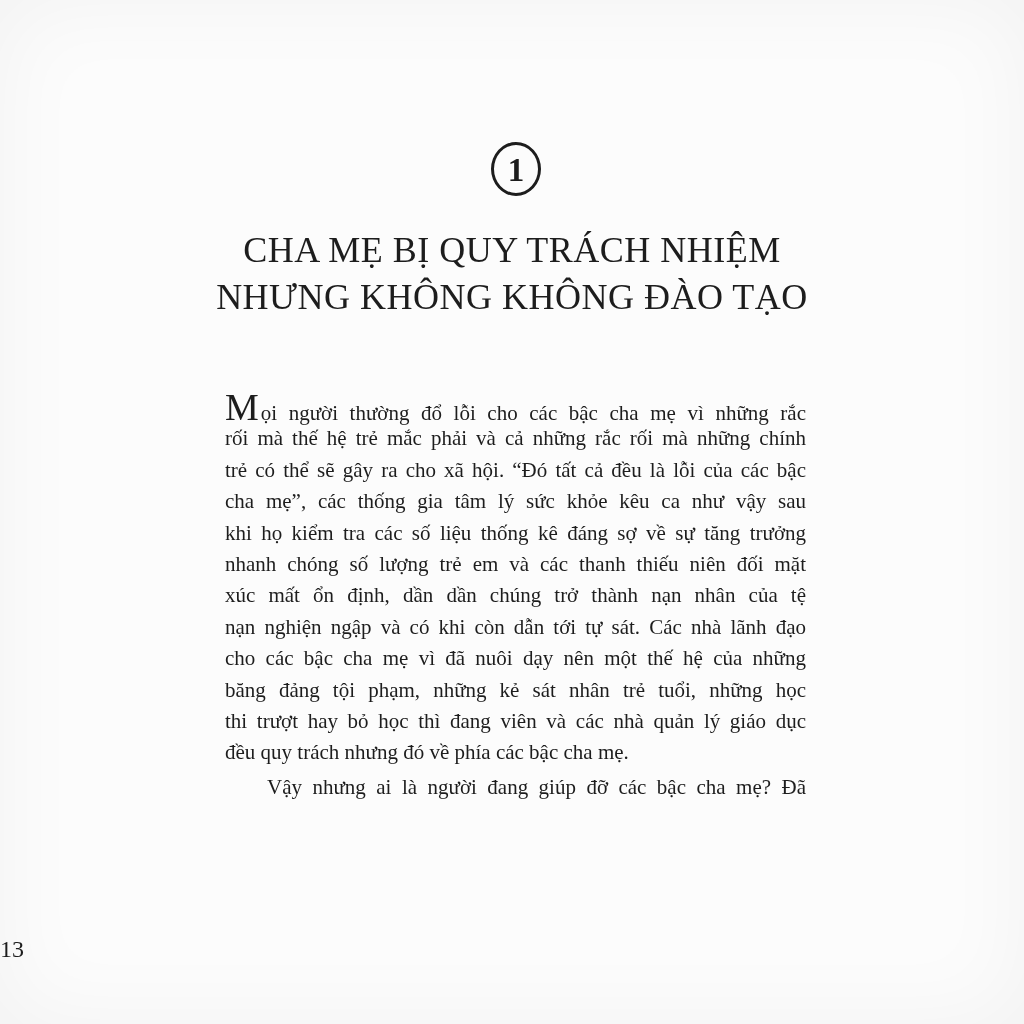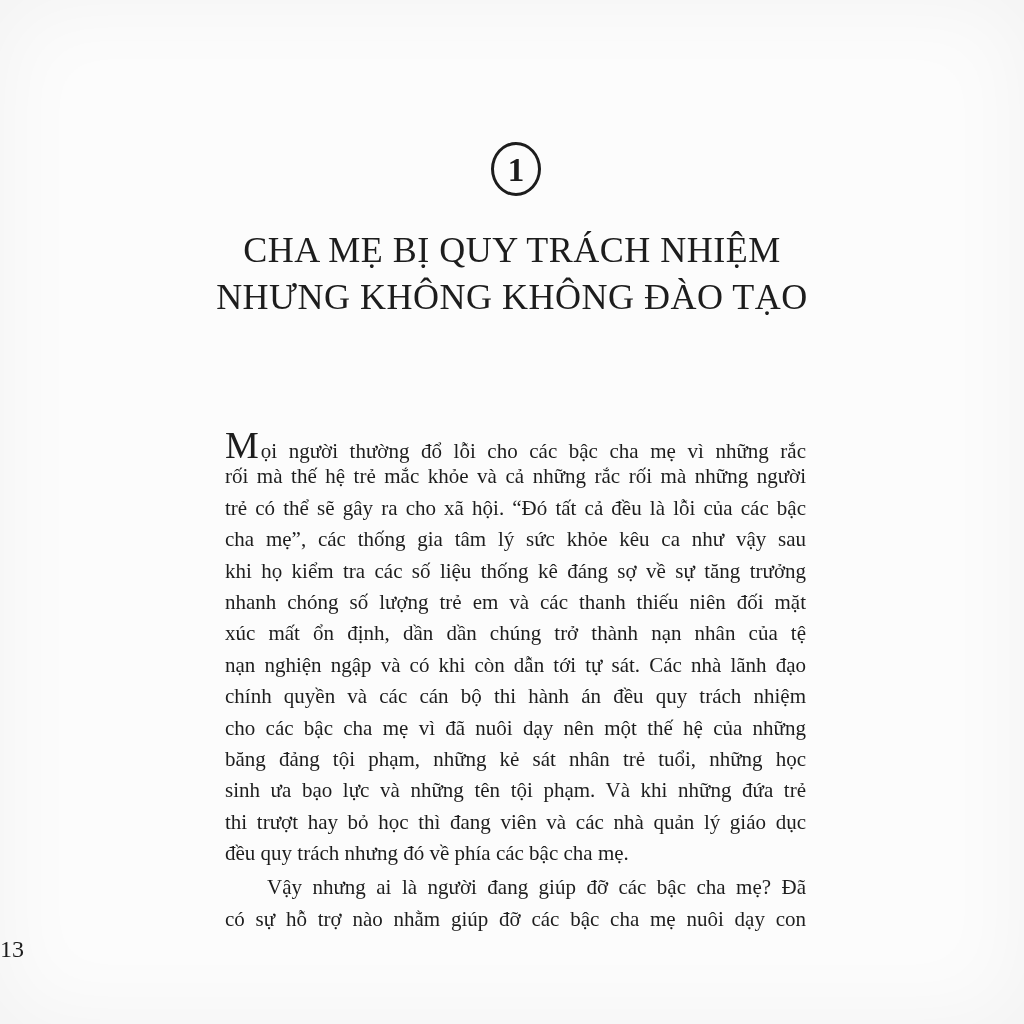--- a/index.html
+++ b/index.html
@@ -49,21 +49,20 @@
   }
   .title-line { display: block; }
 
   .textblock {
     position: absolute;
     left: 225px;
     top: 392px;
     width: 581px;
     font-size: 21px;
     line-height: 31.4px;
-    margin-top: 38px;
   }
   .line {
     height: 31.4px;
     white-space: nowrap;
     text-align: justify;
     text-align-last: justify;
   }
   .line.last {
     text-align-last: left;
   }
@@ -101,50 +100,47 @@
   </h1>
 
   <div class="textblock">
 
     <div class="line">
       <span class="initial">M</span><span>ọi người thường đổ lỗi cho các bậc cha mẹ vì những rắc</span>
     </div>
 
     <div>
 
-        <div class="line">rối mà thế hệ trẻ mắc khỏe và cả những rắc rối mà những người</div>
+        <div class="line">rối mà thế hệ trẻ mắc phải và cả những rắc rối mà những chính</div>
 
         <div class="line">trẻ có thể sẽ gây ra cho xã hội. “Đó tất cả đều là lỗi của các bậc</div>
 
         <div class="line">cha mẹ”, các thống gia tâm lý sức khỏe kêu ca như vậy sau</div>
 
         <div class="line">khi họ kiểm tra các số liệu thống kê đáng sợ về sự tăng trưởng</div>
 
         <div class="line">nhanh chóng số lượng trẻ em và các thanh thiếu niên đối mặt</div>
 
 
         <div class="line">xúc mất ổn định, dần dần chúng trở thành nạn nhân của tệ</div>
 
         <div class="line">nạn nghiện ngập và có khi còn dẫn tới tự sát. Các nhà lãnh đạo</div>
 
-        <div class="line">chính quyền và các cán bộ thi hành án đều quy trách nhiệm</div>
 
         <div class="line">cho các bậc cha mẹ vì đã nuôi dạy nên một thế hệ của những</div>
 
         <div class="line">băng đảng tội phạm, những kẻ sát nhân trẻ tuổi, những học</div>
 
-        <div class="line">sinh ưa bạo lực và những tên tội phạm. Và khi những đứa trẻ</div>
 
         <div class="line">thi trượt hay bỏ học thì đang viên và các nhà quản lý giáo dục</div>
       </div>
 
     <div class="line last">đều quy trách nhưng đó về phía các bậc cha mẹ.</div>
 
     <div class="para2">
       <div class="line indent">Vậy nhưng ai là người đang giúp đỡ các bậc cha mẹ? Đã</div>
-      <div class="line">có sự hỗ trợ nào nhằm giúp đỡ các bậc cha mẹ nuôi dạy con</div>
     </div>
 
   </div>
 
   <div class="pagenum">13</div>
 
 </div>
 
 </body></html>

